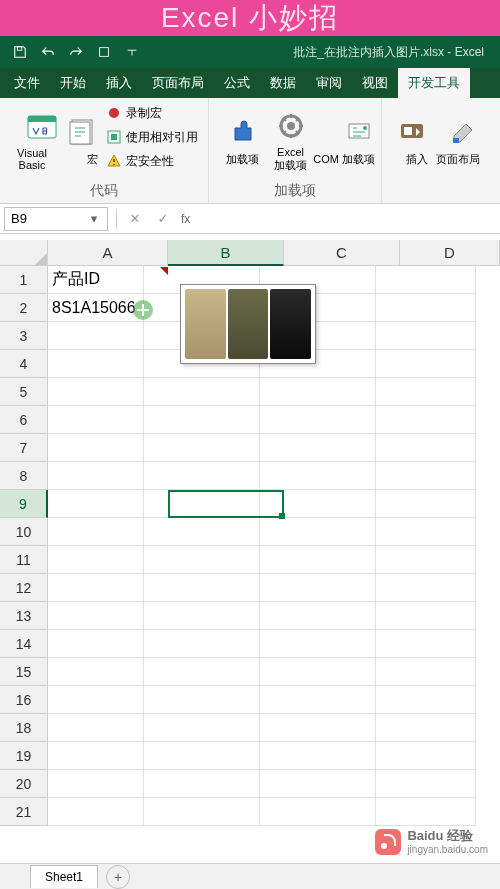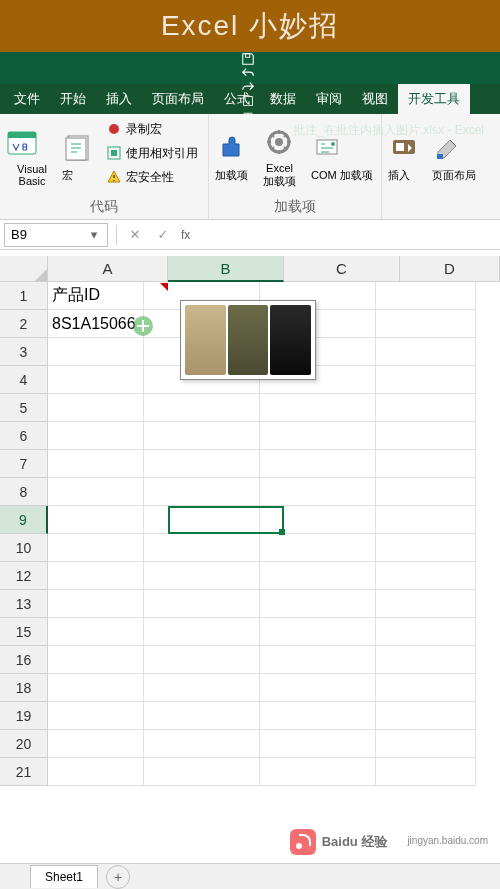--- a/index.html
+++ b/index.html
@@ -1,33 +1,33 @@
 <!DOCTYPE html>
 <html><head>
 <meta charset="utf-8">
 <style>
 * { margin: 0; padding: 0; box-sizing: border-box; font-family: "Microsoft YaHei", sans-serif; }
 body { width: 500px; height: 889px; background: #fff; overflow: hidden; position: relative; }
 
-.banner { height: 52px; background: #a16207; color: rgba(255,255,255,0.85); display: flex; align-items: center; justify-content: center; font-size: 28px; font-weight: 300; letter-spacing: 2px; }
-
-.titlebar { height: 32px; background: #0c5e3b; display: flex; align-items: center; padding: 0 8px; color: #fff; font-size: 12px; flex-direction: column; }
+.banner { height: 36px; background: #ec4899; color: rgba(255,255,255,0.85); display: flex; align-items: center; justify-content: center; font-size: 28px; font-weight: 300; letter-spacing: 2px; }
+
+.titlebar { height: 32px; background: #0c5e3b; display: flex; align-items: center; padding: 0 8px; color: #fff; font-size: 12px; }
 .qat-item { width: 24px; height: 24px; display: flex; align-items: center; justify-content: center; margin-right: 4px; cursor: pointer; }
 .qat-item svg { width: 14px; height: 14px; fill: #fff; }
 .title-text { margin-left: auto; margin-right: 8px; font-size: 12px; color: #d4e8dc; }
 
 .tabsbar { height: 30px; background: #14532d; display: flex; align-items: flex-end; padding-left: 4px; }
 .tab { padding: 6px 10px; color: #fff; font-size: 13px; cursor: pointer; }
 .tab.active { background: #f5f5f5; color: #0c5e3b; }
 
 .ribbon { height: 106px; background: #f5f5f5; border-bottom: 1px solid #d0d0d0; display: flex; }
 .ribbon-group { display: flex; flex-direction: column; align-items: center; border-right: 1px solid #e0e0e0; padding: 4px 6px 2px; }
 .ribbon-group-content { flex: 1; display: flex; align-items: flex-start; gap: 4px; }
 .ribbon-group-label { font-size: 14px; color: #666; text-align: center; padding: 2px 0; }
-.big-btn { display: flex; flex-direction: column; align-items: flex-start; justify-content: center; width: 52px; height: 78px; cursor: pointer; font-size: 11px; text-align: center; gap: 4px; }
+.big-btn { display: flex; flex-direction: column; align-items: flex-end; justify-content: center; width: 52px; height: 78px; cursor: pointer; font-size: 11px; text-align: center; gap: 4px; }
 .big-btn .ico { width: 32px; height: 32px; display: flex; align-items: center; justify-content: center; }
 .small-list { display: flex; flex-direction: column; gap: 2px; }
 .small-btn { display: flex; align-items: center; gap: 4px; font-size: 12px; height: 22px; padding: 0 4px; cursor: pointer; white-space: nowrap; }
 .small-btn .ico { width: 16px; height: 16px; display: flex; align-items: center; justify-content: center; }
 
 .namebox-row { height: 30px; border-bottom: 1px solid #d0d0d0; display: flex; align-items: center; background: #fff; }
 .namebox { width: 104px; height: 24px; border: 1px solid #c0c0c0; margin: 0 4px; padding: 2px 6px; font-size: 13px; display: flex; align-items: center; }
 .namebox-dd { width: 14px; text-align: center; color: #666; cursor: pointer; }
 .fx-btn { width: 28px; height: 24px; display: flex; align-items: center; justify-content: center; color: #999; font-size: 13px; }
 .fx-sep { width: 1px; height: 20px; background: #d0d0d0; margin: 0 4px; }
@@ -75,21 +75,21 @@
 .cursor-plus::after { width:2px; height:12px; }
 
 .sheet-tabs { position: absolute; bottom: 0; left: 0; right: 0; height: 26px; background: #f0f0f0; border-top: 1px solid #d0d0d0; display: flex; align-items: center; padding-left: 30px; }
 .sheet-tab { padding: 4px 14px; background: #fff; border: 1px solid #c0c0c0; border-bottom: none; font-size: 12px; cursor: pointer; }
 .sheet-add { width: 24px; height: 24px; display: flex; align-items: center; justify-content: center; margin-left: 8px; cursor: pointer; color: #666; border:1px solid #c0c0c0; border-radius:50%; font-size:14px; }
 
 .watermark { position: absolute; right: 12px; bottom: 34px; display:flex; align-items:center; gap:6px; opacity:0.7; }
 .watermark .logo { width:26px; height:26px; background:#e33; border-radius:6px; position:relative; }
 .watermark .logo::before { content:''; position:absolute; left:6px; bottom:6px; width:6px; height:6px; background:#fff; border-radius:50%;}
 .watermark .logo::after { content:''; position:absolute; right:5px; top:5px; width:10px; height:10px; border:2px solid #fff; border-left:none; border-bottom:none; border-radius:0 8px 0 0;}
-.watermark-text { display:flex; flex-direction:row; font-size:10px; color:#555; line-height:1.1;gap:20px;}
+.watermark-text { display:flex; flex-direction:column; font-size:10px; color:#555; line-height:1.1;}
 .watermark-text .t1 { font-size:13px; font-weight:bold; color:#333;}
 </style>
 </head>
 <body>
 
 <div class="banner">Excel 小妙招</div>
 
 <div class="titlebar">
   <div class="qat-item">
       <svg viewBox="0 0 16 16">
@@ -340,28 +340,42 @@
         <div class="cell cell-D"></div>
       </div>
       <div class="row">
         <div class="row-h">10</div>
         <div class="cell cell-A"></div>
         <div class="cell cell-B"></div>
         <div class="cell cell-C"></div>
         <div class="cell cell-D"></div>
       </div>
       <div class="row">
+        <div class="row-h">11</div>
+        <div class="cell cell-A"></div>
+        <div class="cell cell-B"></div>
+        <div class="cell cell-C"></div>
+        <div class="cell cell-D"></div>
+      </div>
+      <div class="row">
         <div class="row-h">12</div>
         <div class="cell cell-A"></div>
         <div class="cell cell-B"></div>
         <div class="cell cell-C"></div>
         <div class="cell cell-D"></div>
       </div>
       <div class="row">
         <div class="row-h">13</div>
+        <div class="cell cell-A"></div>
+        <div class="cell cell-B"></div>
+        <div class="cell cell-C"></div>
+        <div class="cell cell-D"></div>
+      </div>
+      <div class="row">
+        <div class="row-h">14</div>
         <div class="cell cell-A"></div>
         <div class="cell cell-B"></div>
         <div class="cell cell-C"></div>
         <div class="cell cell-D"></div>
       </div>
       <div class="row">
         <div class="row-h">15</div>
         <div class="cell cell-A"></div>
         <div class="cell cell-B"></div>
         <div class="cell cell-C"></div>

